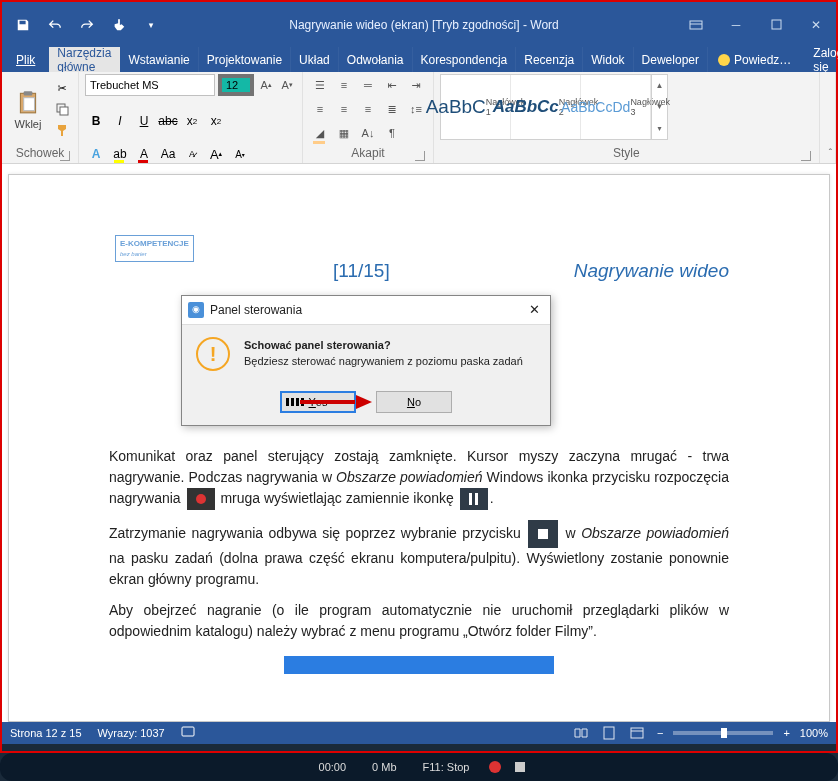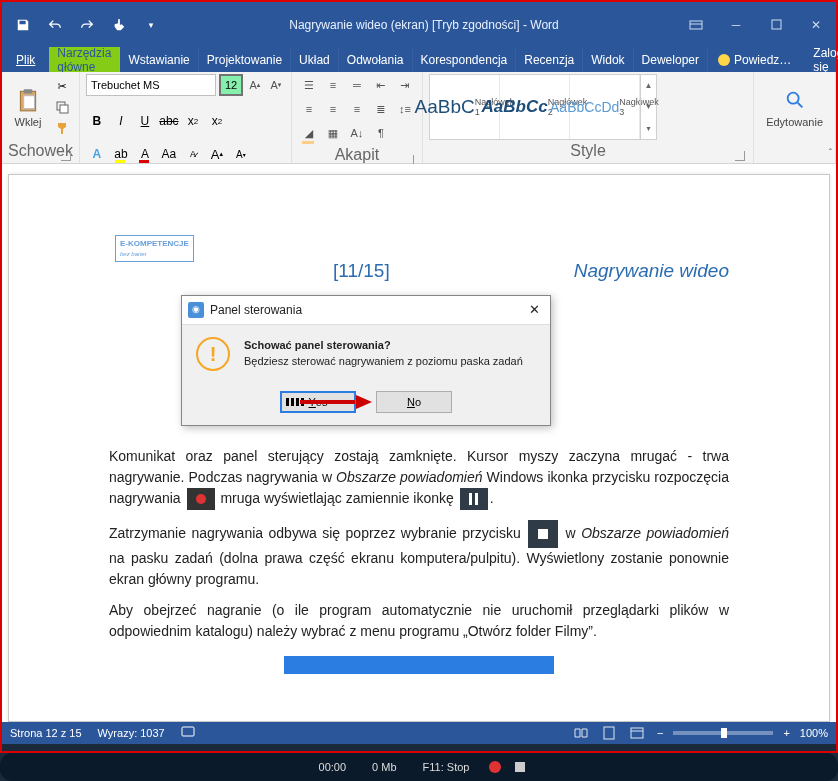--- a/index.html
+++ b/index.html
@@ -14,41 +14,41 @@
 .qat-btn { width: 26px; height: 26px; display: flex; align-items: center; justify-content: center; color: #fff; cursor: pointer; }
 .qat-btn svg { width: 14px; height: 14px; }
 .title-text { flex: 1; text-align: center; font-size: 12px; color: #e8f0ff; }
 .win-controls { display: flex; }
 .win-btn { width: 40px; height: 30px; display: flex; align-items: center; justify-content: center; color: #cdddef; cursor: pointer; }
 
 
 .ribbon-tabs { background: #2b579a; height: 25px; display: flex; align-items: stretch; color: #fff; font-size: 12px; }
 .file-tab { background: #2b579a; padding: 4px 14px; color: #fff; display: flex; align-items: center; cursor: pointer; text-decoration: underline; }
 .tab { padding: 4px 8px; display: flex; align-items: center; cursor: pointer; border-right: 1px solid rgba(255,255,255,0.05); }
-.tab.active { background: #84cc16; color: #2b579a; }
+.tab.active { background: #e5e5e5; color: #2b579a; }
 .tab-right { margin-left: auto; display: flex; }
 .tab-help { padding: 4px 10px; display: flex; align-items: center; gap: 4px; cursor: pointer; }
 .bulb { width: 12px; height: 12px; background: #ffd54a; border-radius: 50%; }
 .signin { padding: 4px 12px; display: flex; align-items: center; cursor: pointer; }
 
 
 .ribbon { background: #f3f3f3; border-bottom: 1px solid #d4d4d4; height: 92px; display: flex; position: relative; }
 .ribbon-group { border-right: 1px solid #e1e1e1; padding: 2px 6px 0; display: flex; flex-direction: column; }
 .group-content { flex: 1; display: flex; gap: 4px; }
-.group-label { text-align: center; font-size: 16px; color: #666; padding: 2px 0 3px; position: relative; }
+.group-label { text-align: center; font-size: 12px; color: #666; padding: 2px 0 3px; position: relative; }
 .launcher { position: absolute; right: 2px; bottom: 2px; width: 10px; height: 10px; border: 1px solid #999; border-top: none; border-left: none; }
 
 .big-btn { display: flex; flex-direction: column; align-items: center; justify-content: center; padding: 4px 6px; cursor: pointer; font-size: 11px; color: #444; gap: 2px; }
 .big-btn .ic { width: 28px; height: 28px; display: flex; align-items: center; justify-content: center; }
 .small-col { display: flex; flex-direction: column; gap: 3px; justify-content: center; }
 .small-btn { width: 20px; height: 18px; display: flex; align-items: center; justify-content: center; cursor: pointer; font-size: 11px; }
 
 .font-row { display: flex; gap: 3px; margin-bottom: 3px; align-items: center; }
 .font-name { width: 130px; height: 22px; border: 1px solid #c0c0c0; background: #fff; font-size: 11px; padding: 2px 4px; }
-.font-size { width: 24px; height: 22px; border: 2px solid #737373; background: #86efac; font-size: 11px; padding: 2px 4px; }
+.font-size { width: 36px; height: 22px; border: 4px solid #737373; background: #14b8a6; font-size: 11px; padding: 2px 4px; }
 .mini-btn { width: 18px; height: 20px; display: flex; align-items: center; justify-content: center; cursor: pointer; font-size: 11px; color: #555; }
 .fmt-row { display: flex; gap: 2px; align-items: center; }
 .fmt-btn { min-width: 22px; height: 22px; display: flex; align-items: center; justify-content: center; cursor: pointer; font-size: 12px; }
 .bold { font-weight: bold; }
 .ital { font-style: italic; }
 .under { text-decoration: underline; }
 .color-sw { width: 10px; height: 3px; position: absolute; bottom: 2px; left: 5px; }
 
 .para-grid { display: grid; grid-template-columns: repeat(5, 22px); grid-template-rows: repeat(3, 22px); gap: 2px; }
 .para-btn { display: flex; align-items: center; justify-content: center; cursor: pointer; font-size: 11px; color: #555; }
@@ -288,31 +288,20 @@
             <div class="scroll-bit">▲</div>
             <div class="scroll-bit">▼</div>
             <div class="scroll-bit">▾</div>
           </div>
         </div>
       </div>
       <div class="group-label"><span>Style</span><span class="launcher"></span></div>
     </div>
 
     <div class="ribbon-group">
-      <div class="group-content">
-        <div class="big-btn">
-          <div class="ic">
-              <svg viewBox="0 0 24 24" width="22" height="22" fill="none" stroke="#2b7de1" stroke-width="2">
-                <circle cx="10" cy="10" r="6"></circle>
-                <path d="M15 15l5 5"></path>
-              </svg>
-            </div>
-          <span>Edytowanie</span>
-        </div>
-      </div>
       <div class="group-label">&nbsp;</div>
     </div>
 
     <div class="collapse-ribbon">ˆ</div>
   </div>
 
   <div class="doc-area">
     <div class="doc-border">
     <div class="page">
       <div class="logo-box">

